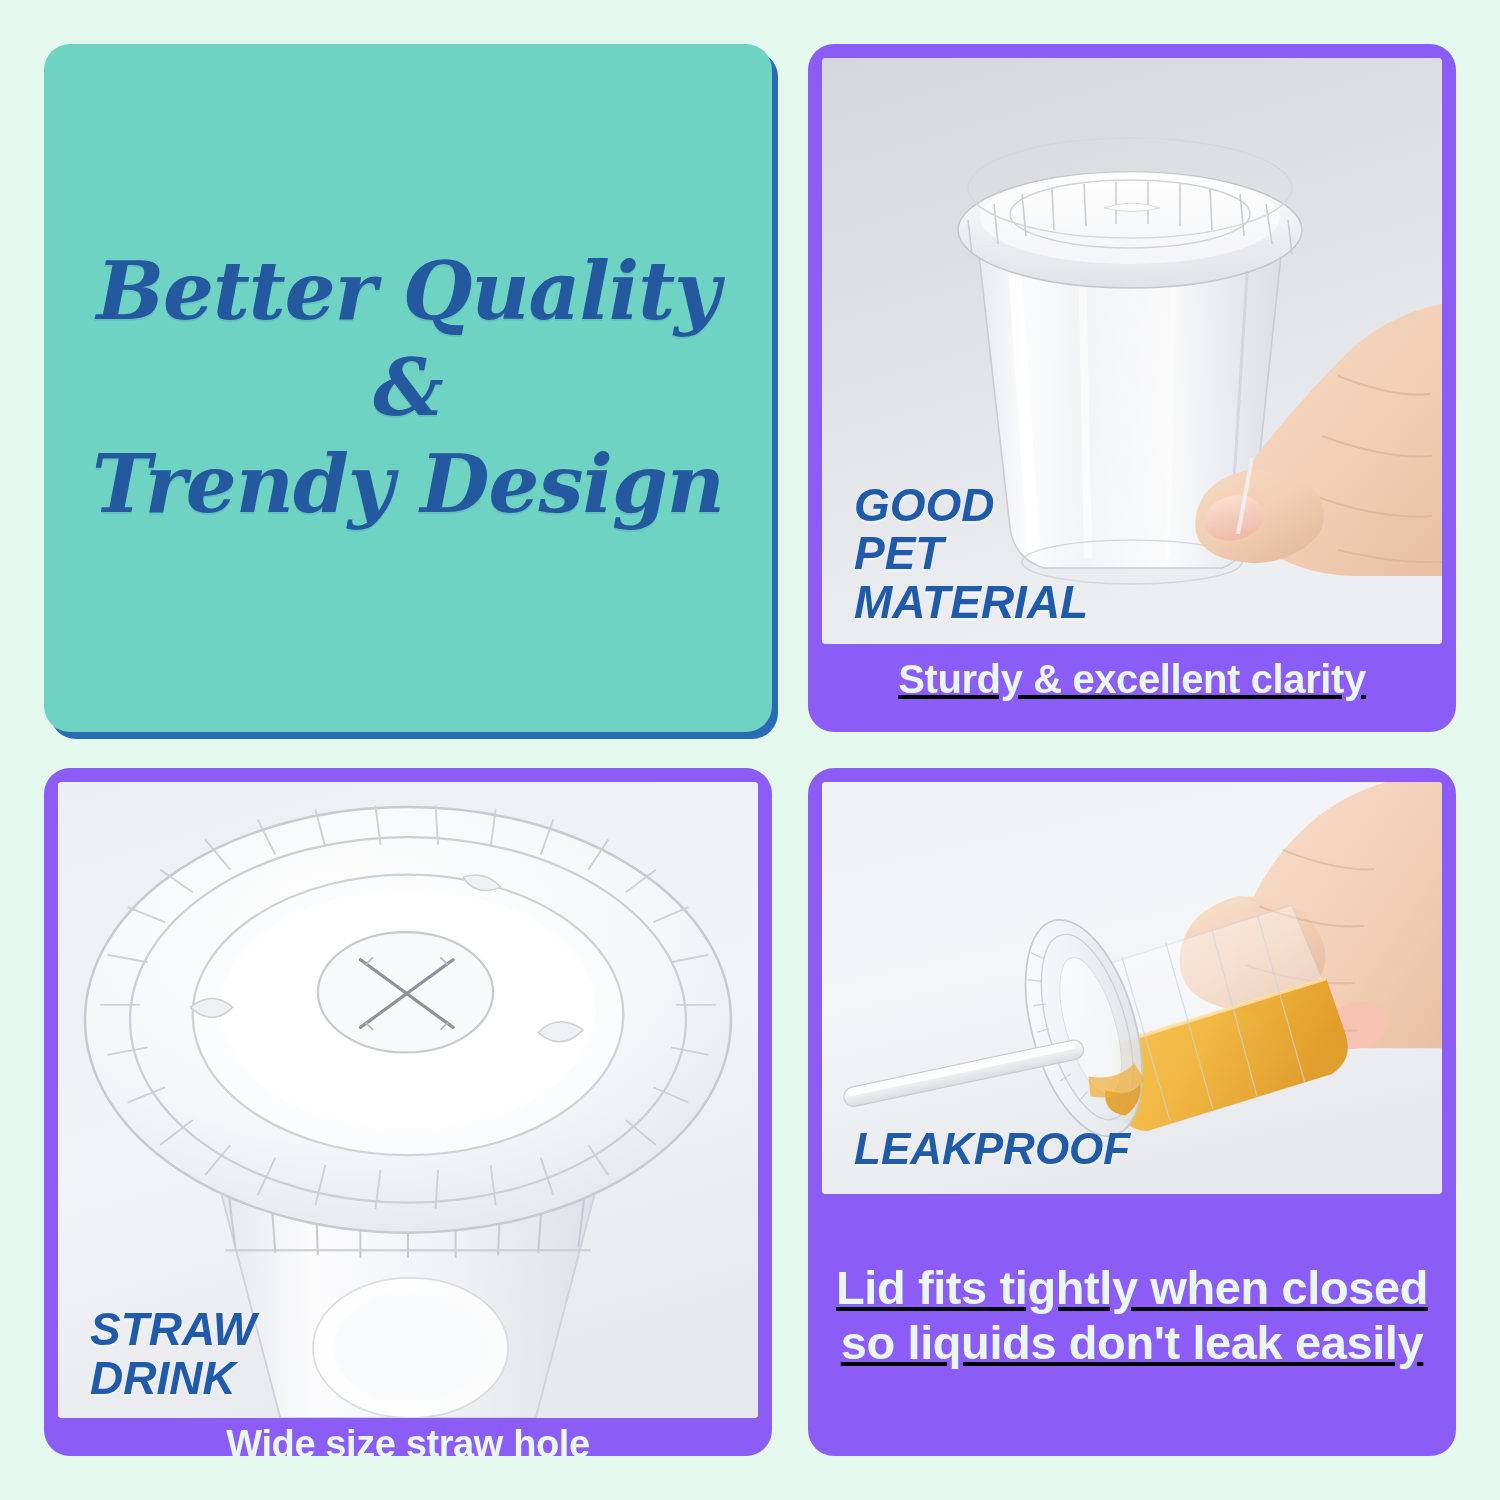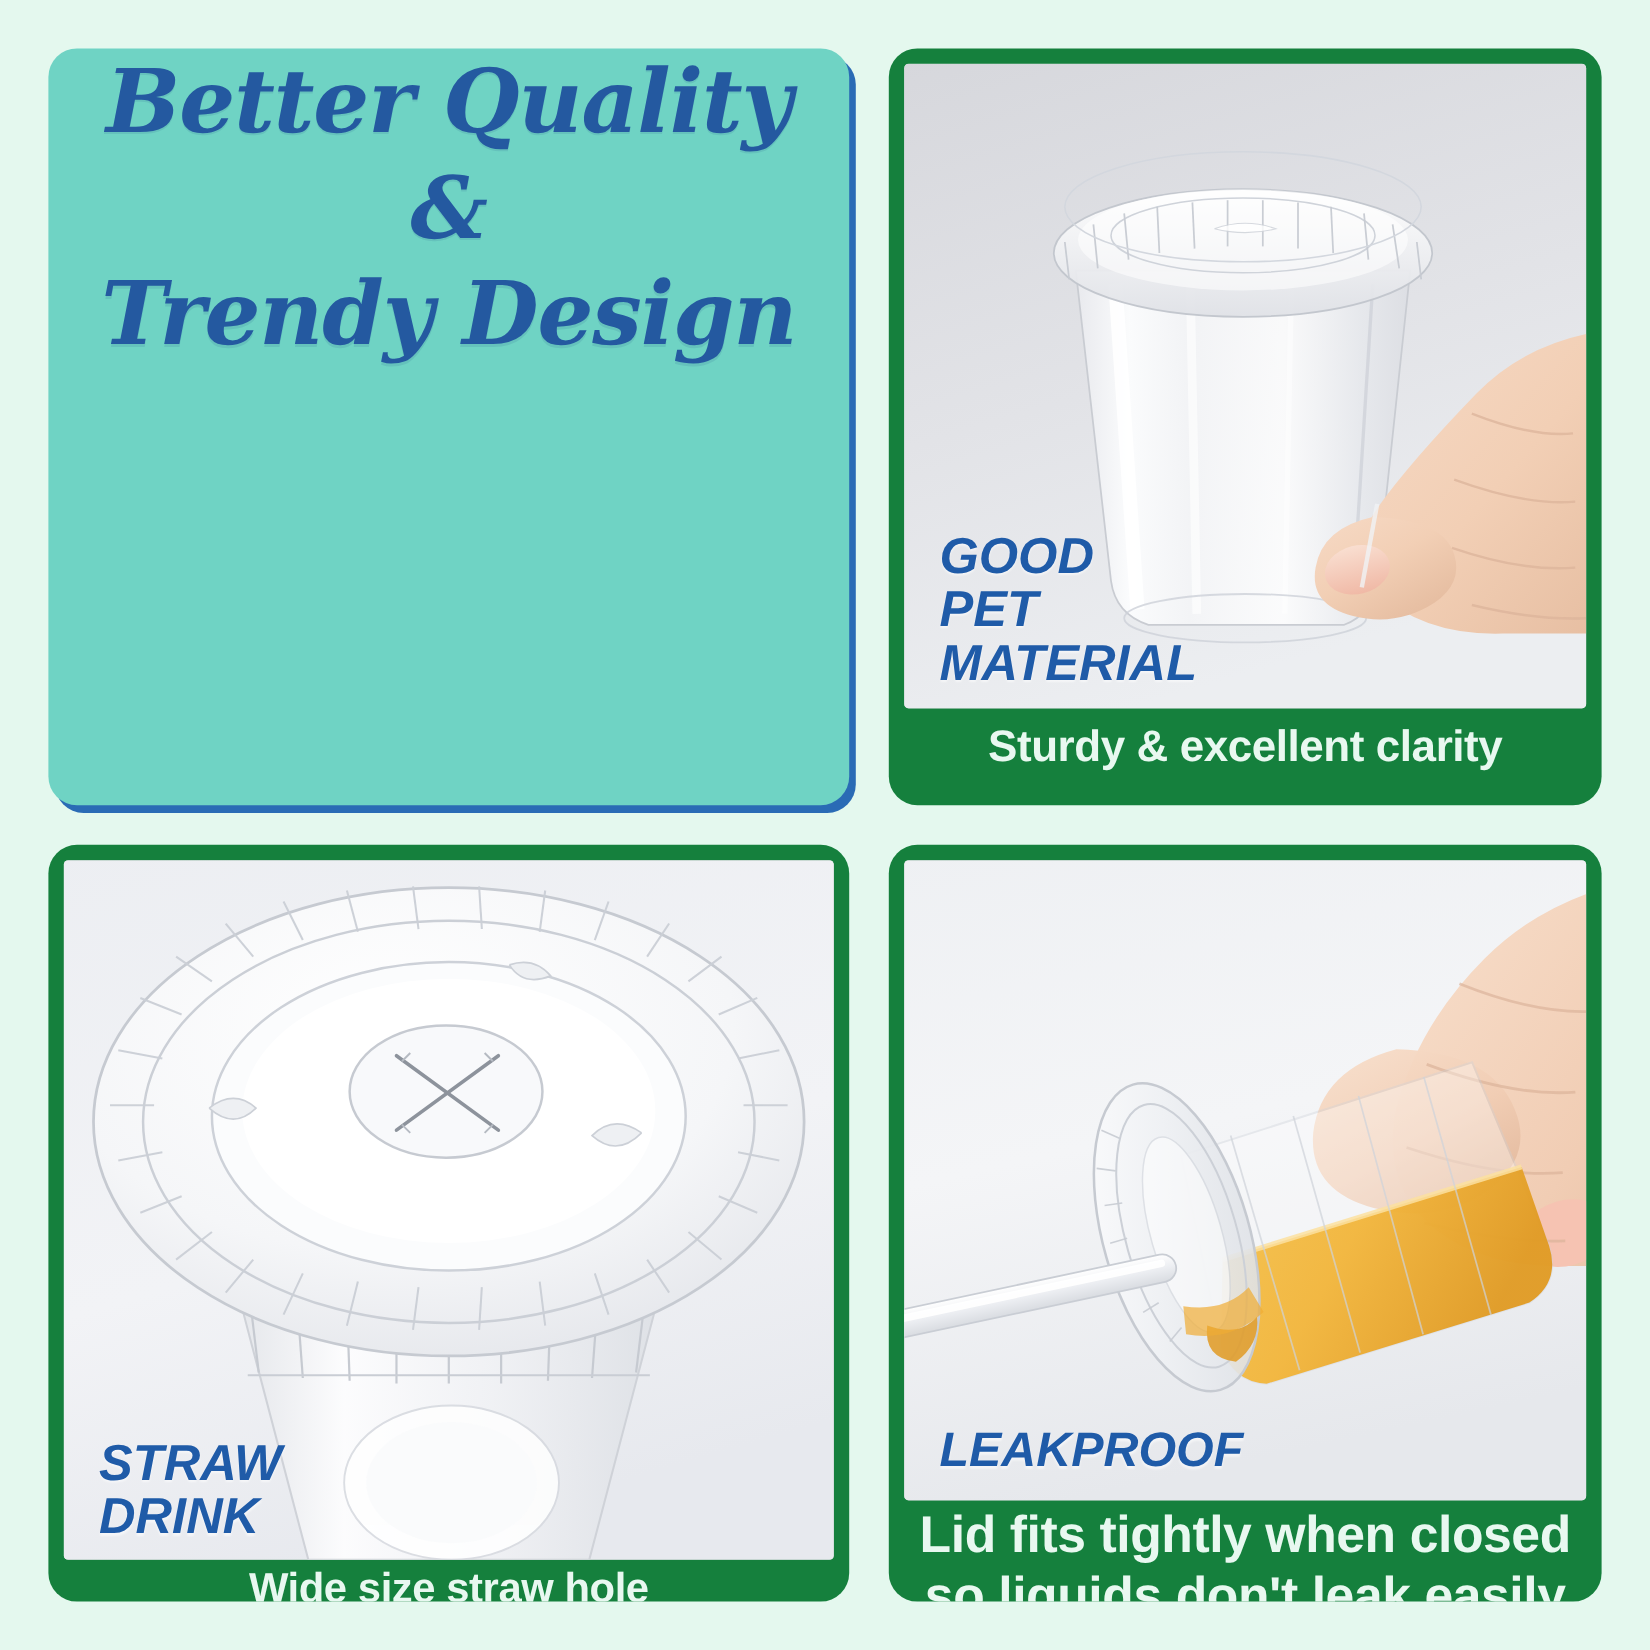--- a/index.html
+++ b/index.html
@@ -26,58 +26,59 @@
     padding:44px 44px 44px 44px;
   }
 
   
   .hero {
     position:relative;
     background:#6FD3C4;
     border-radius:26px;
     box-shadow: 6px 7px 0 0 #2A6BB5;
     display:flex;
-    align-items:flex-start;
+    align-items:center;
     justify-content:center;
     overflow:hidden;
   }
   .hero-text {
     text-align:center;
     color:#2459A0;
     font-family:"DejaVu Serif", serif;
     font-style:italic;
     font-weight:bold;
     font-size:80px;
     line-height:1.22;
     letter-spacing:-1px;
     padding:0 24px;
     text-shadow:0 2px 0 rgba(30,70,130,.12);
   }
   .hero-line.amp { font-size:78px; }
 
   
   .panel {
     position:relative;
-    background:#15803d;
+    background:#8b5cf6;
     border-radius:26px;
     padding:14px;
     display:flex;
     flex-direction:column;
     overflow:hidden;
+    text-decoration:underline;
   }
   .photo {
     position:relative;
     flex:0 0 auto;
     border-radius:4px;
     overflow:hidden;
     background:#dcdde1;
   }
   .panel-tr .photo { height:586px; }
   .panel-bl .photo { height:636px; }
-  .panel-br .photo { height:582px; }
+  .panel-br .photo { height:412px; }
 
   .caption {
     flex:1 1 auto;
     display:flex;
     flex-direction:column;
     align-items:center;
     justify-content:center;
     color:#E8F8F0;
     font-weight:bold;
     text-align:center;

